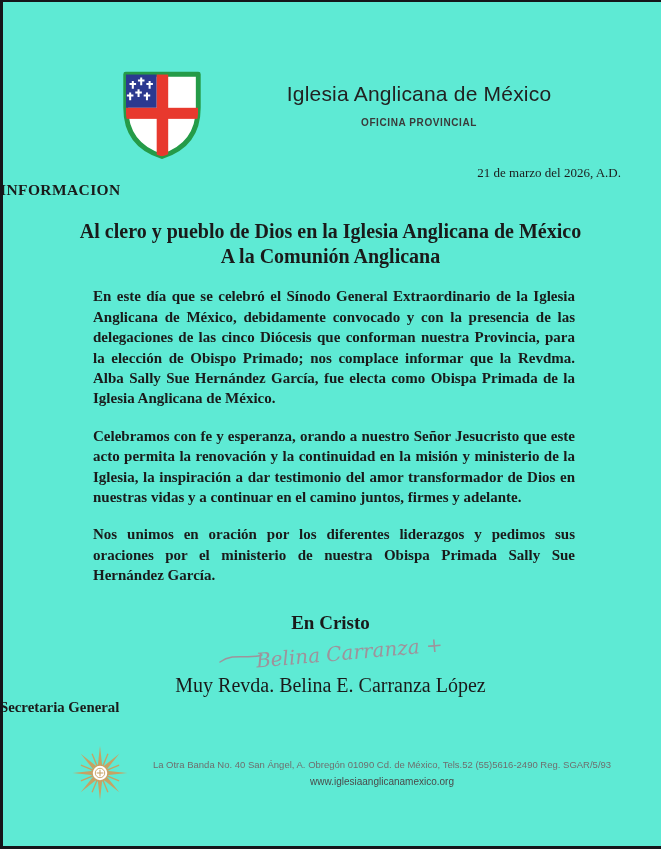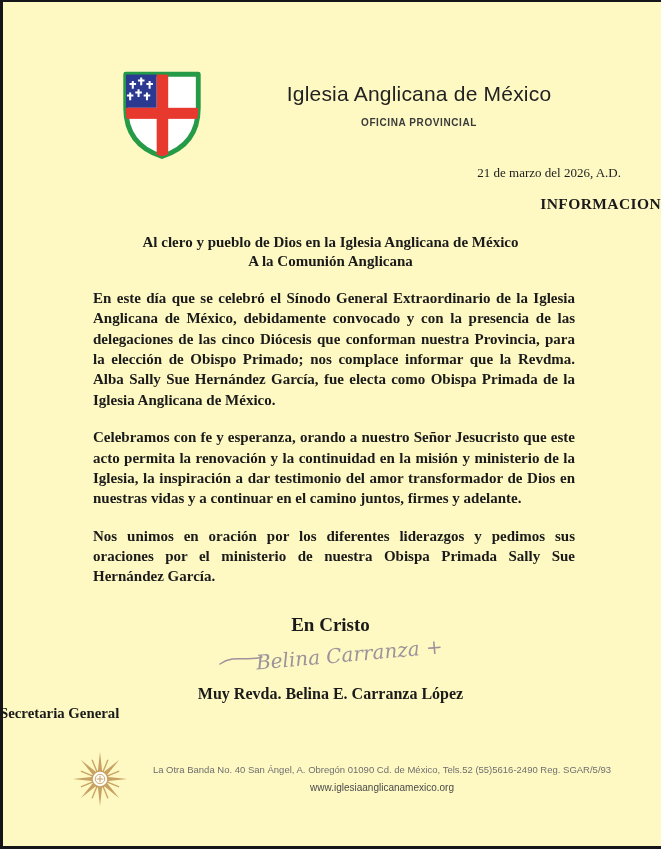--- a/index.html
+++ b/index.html
@@ -4,21 +4,21 @@
 <style>
   html, body {
     margin: 0;
     padding: 0;
     background: #ffffff;
   }
   .page {
     position: relative;
     width: 661px;
     height: 849px;
-    background: #fef9c3;
+    background: #5eead4;
     overflow: hidden;
     font-family: "Liberation Serif", serif;
     color: #1a1a1a;
   }
   
   .edge-left   { position: absolute; left: 0; top: 0; width: 3px; height: 849px; background: #15151a; }
   .edge-top    { position: absolute; left: 0; top: 0; width: 661px; height: 2px; background: #15151a; }
   .edge-bottom { position: absolute; left: 0; bottom: 0; width: 661px; height: 3px; background: #15151a; }
 
   
@@ -49,53 +49,52 @@
   .date-line {
     text-align: right;
     padding-right: 40px;
     margin-top: 5px;
     font-size: 13px;
     color: #1c1c1c;
   }
 
   
   .heading {
-    text-align: right;
+    text-align: left;
     font-weight: bold;
     font-size: 15.5px;
     letter-spacing: 0.4px;
-    margin-top: 14px;
   }
   .salutation {
     text-align: center;
     font-weight: bold;
-    font-size: 15px;
+    font-size: 20px;
     line-height: 1.26;
     margin-top: 20px;
   }
   .body-text { padding: 0 86px 0 93px; }
   .body-text p {
     margin: 17px 0 0 0;
     font-weight: bold;
     font-size: 15px;
     line-height: 1.36;
     text-align: justify;
   }
   .closing {
     text-align: center;
     font-weight: bold;
     font-size: 19px;
     margin-top: 27px;
   }
   .signature-wrap { text-align: center; margin-top: 1px; height: 38px; }
   .signer-name {
     text-align: center;
-    font-weight: bold;
-    font-size: 16px;
-    margin-top: 10px;
+    font-weight: normal;
+    font-size: 20px;
+    margin-top: 1px;
   }
   .signer-title {
     font-weight: bold;
     font-size: 14.8px;
     margin-top: 2px;
   }
 
   
   .footer {
     display: flex;

